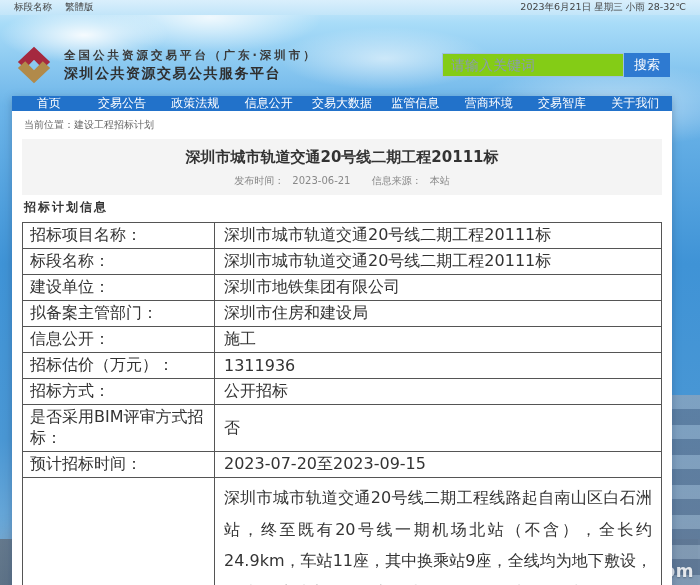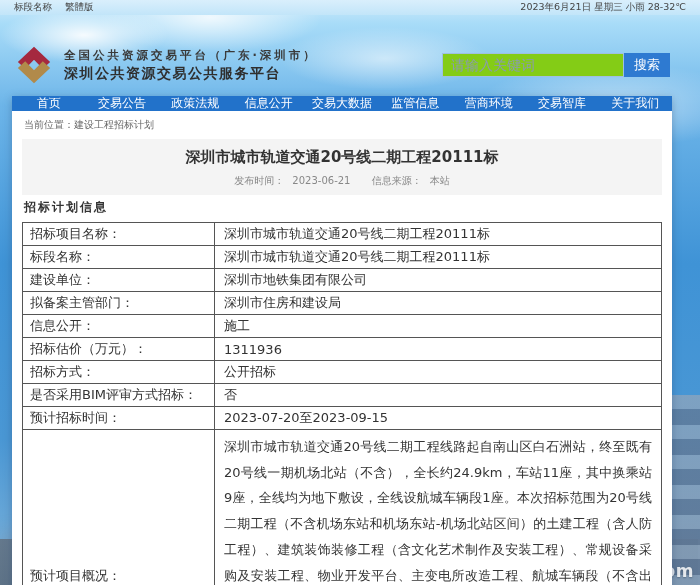--- a/index.html
+++ b/index.html
@@ -63,21 +63,21 @@
   .title-block { margin:2px 10px 0; background:#f4f4f4; padding:9px 10px 7px; text-align:center; }
   .title-block h1 { font-size:15px; font-weight:bold; color:#333; }
   .title-meta { margin-top:7px; font-size:10px; color:#888; }
   .title-meta span { margin:0 4px; }
 
   .section-title { margin:4px 12px 6px; font-size:12px; font-weight:bold; color:#333; letter-spacing:2px; }
 
   .tbl { margin:0 10px; border:1px solid #555; }
   .tr { display:flex; border-top:1px solid #555; }
   .tr:first-child { border-top:none; }
-  .td { font-size:13px; color:#333; }
+  .td { font-size:16px; color:#333; }
   .td.label { width:192px; border-right:1px solid #555; padding:2px 7px; display:flex;
     align-items:center; min-height:19px; flex-shrink:0; }
   .td.value { flex:1; padding:2px 9px; display:flex; align-items:center; }
   .tr:last-child .td.value { line-height:1.98; text-align:justify; padding:4px 9px; }
 </style>
 </head>
 <body>
 
 <div class="stage">
   <div class="sky"></div>

